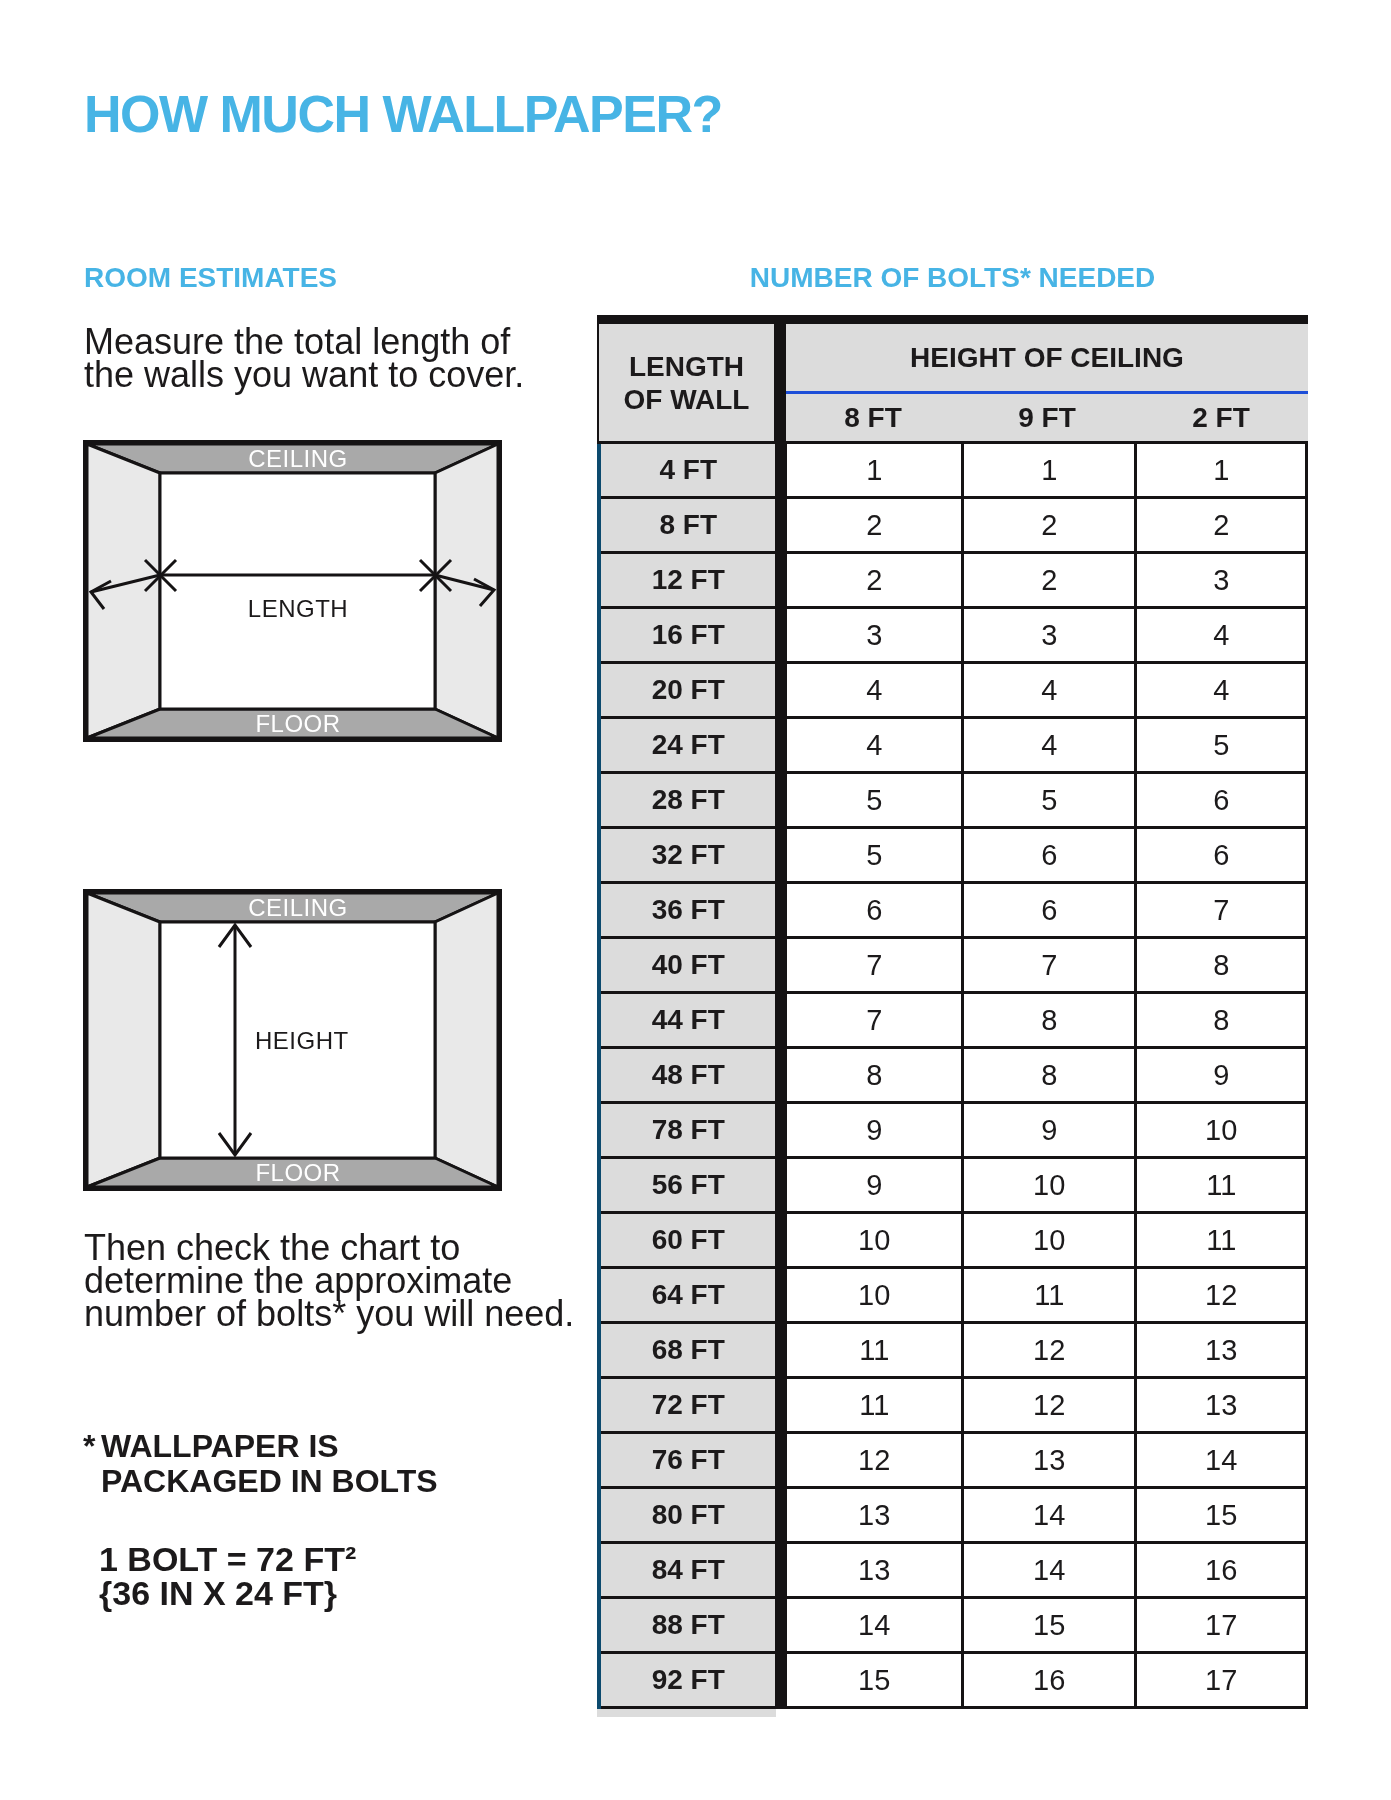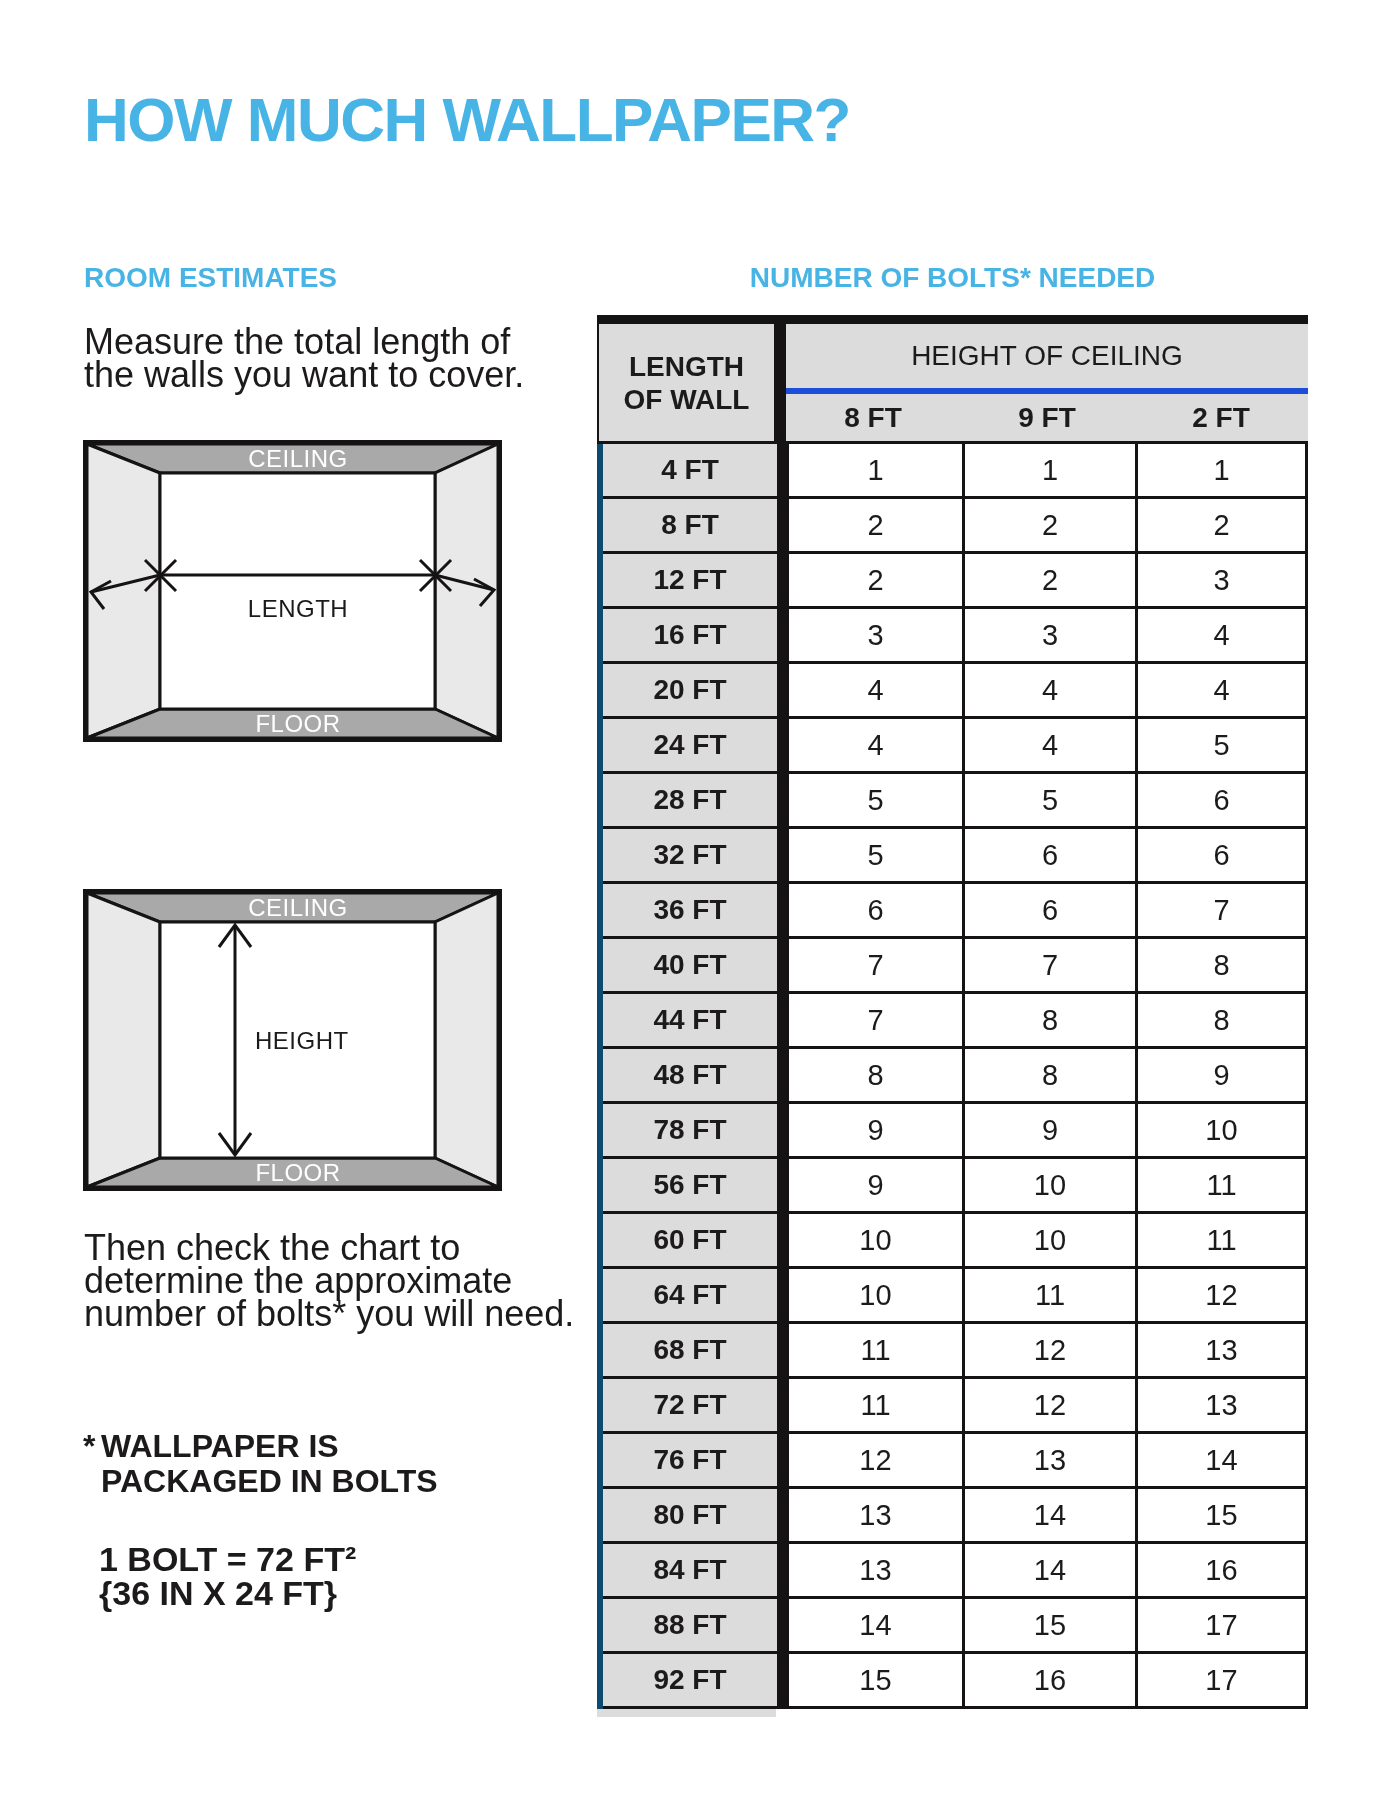--- a/index.html
+++ b/index.html
@@ -2,21 +2,21 @@
 <html><head>
 <meta charset="utf-8">
 <style>
   html,body { margin:0; padding:0; background:#ffffff; }
   .page {
     position:relative; width:1391px; height:1800px; background:#ffffff;
     font-family:"Liberation Sans", sans-serif; color:#1c1a1b; overflow:hidden;
   }
   .page-title {
     position:absolute; left:84px; top:84px; margin:0;
-    font-size:62px; font-weight:bold; letter-spacing:-1.5px; color:#47b4e5; white-space:nowrap;
+    font-size:52px; font-weight:bold; letter-spacing:-1.5px; color:#47b4e5; white-space:nowrap;
   }
   .section-heading {
     position:absolute; margin:0; font-size:28px; font-weight:bold; color:#47b4e5; white-space:nowrap;
   }
   #room-estimates-heading { left:84px; top:262px; }
   #bolts-heading { left:597px; top:262px; width:711px; text-align:center; }
   .body-text {
     position:absolute; left:84px; margin:0;
     font-size:36px; line-height:33px; color:#1c1a1b;
   }
@@ -43,29 +43,29 @@
   .wtable, .wtable * { box-sizing:border-box; }
   .thead-bar { height:9px; background:#151314; }
   .thead { display:flex; height:120px; border-bottom:3px solid #151314; border-left:2px solid #151314; }
   .tlabel-head {
     width:175px; background:#dcdcdc; display:flex; flex-direction:column;
     align-items:center; justify-content:center; font-size:28px; font-weight:bold; line-height:33px;
   }
   .tdivider { width:12px; background:#151314; flex:0 0 12px; }
   .thead-right { width:522px; display:flex; flex-direction:column; }
   .tgroup-head {
-    height:70px; background:#dcdcdc; border-bottom:6px solid #1d4ed8;
-    display:flex; align-items:center; justify-content:center; font-size:28px; font-weight:normal;
+    height:70px; background:#dcdcdc; border-bottom:3px solid #1d4ed8;
+    display:flex; align-items:center; justify-content:center; font-size:28px; font-weight:bold;
   }
   .tcol-heads { height:47px; display:flex; background:#dcdcdc; }
   .tcol-head {
     width:174px; display:flex; align-items:center; justify-content:center;
     font-size:28px; font-weight:bold;
   }
-  .trows { border-left:6px solid #0c4a6e; }
+  .trows { border-left:4px solid #0c4a6e; }
   .trow { display:flex; height:55px; border-bottom:3px solid #151314; }
   .tlabel {
     width:175px; background:#dcdcdc; display:flex; align-items:center; justify-content:center;
     font-size:28px; font-weight:bold;
   }
   .tcell {
     width:174px; background:#ffffff; display:flex; align-items:center; justify-content:center;
     font-size:29px;
   }
   .tcell + .tcell { border-left:3px solid #151314; }

